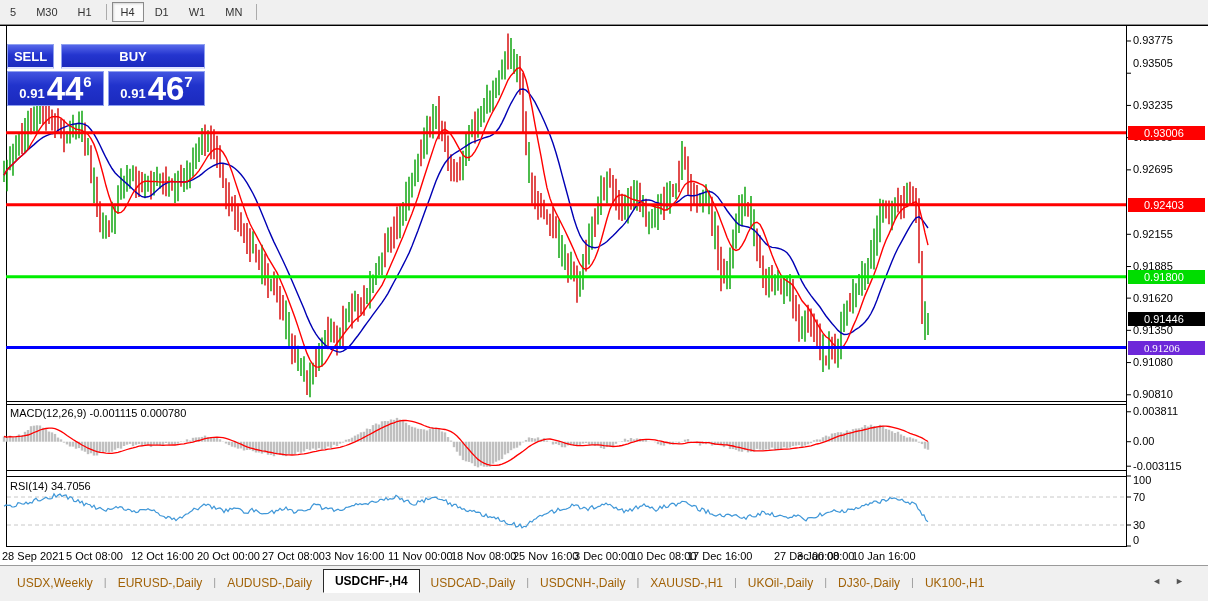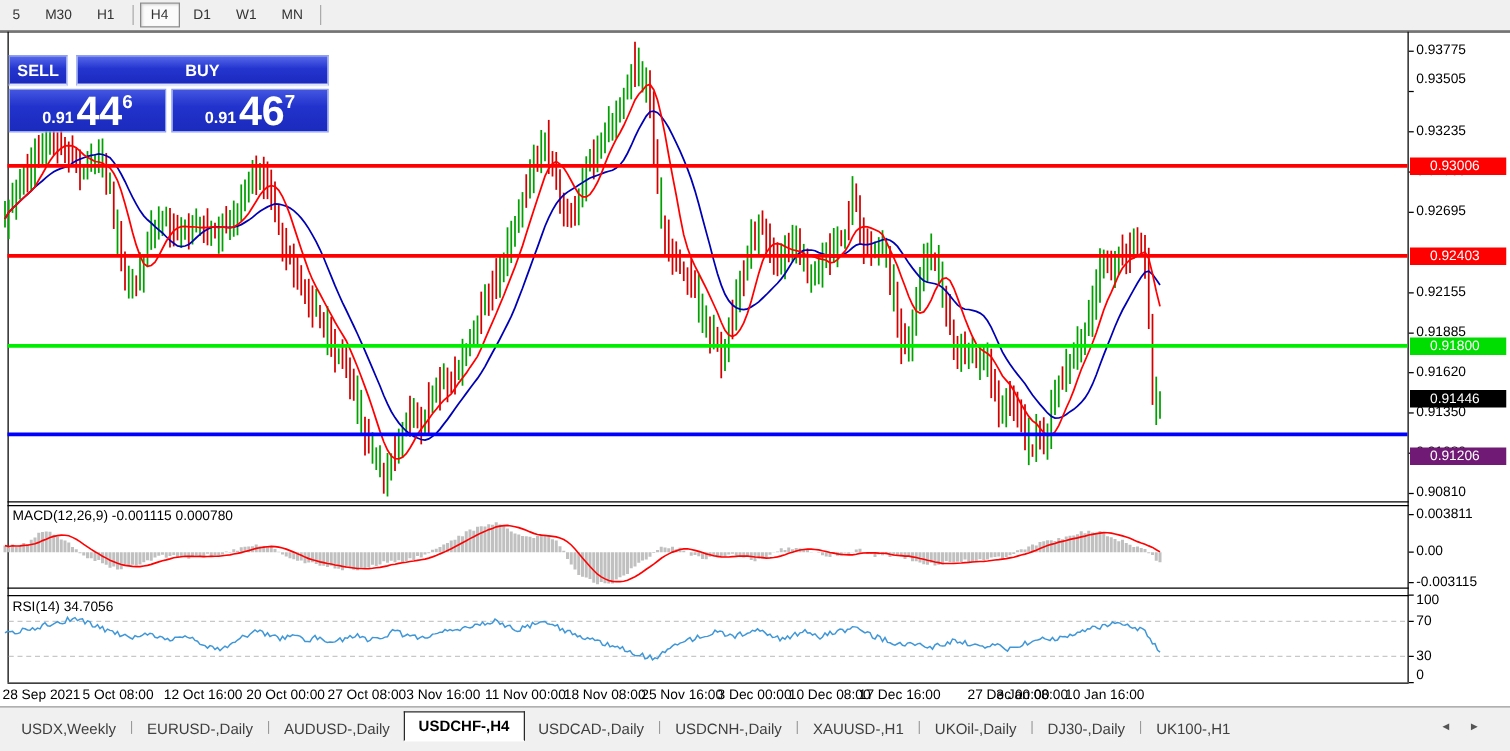--- a/index.html
+++ b/index.html
@@ -9,21 +9,21 @@
   .toolbar{position:absolute;left:0;top:0;width:1208px;height:24px;background:#f0f0f0;
            border-bottom:1px solid #8c8c8c;display:flex;align-items:center;z-index:5;}
   .tf-btn{font-size:11px;color:#333;padding:3px 8px;margin:0 1px;border:1px solid transparent;cursor:default;}
   .tf-btn.active{background:#fbfbfb;border:1px solid #8a8a8a;box-shadow:inset 1px 1px 2px rgba(0,0,0,.15);}
   .tf-sep{width:1px;height:16px;background:#ababab;margin:0 4px;}
   
   .chart-header{position:absolute;left:10px;top:29px;font-size:11px;color:#000;z-index:3;white-space:nowrap;}
   .chart-header .tri{font-size:8px;margin-right:5px;}
   .chart-header span{margin-right:4px;}
   
-  .widget{position:absolute;left:7px;top:44px;width:256px;z-index:4;}
+  .widget{position:absolute;left:7px;top:44px;width:198px;z-index:4;}
   .w-row1{display:flex;height:25px;}
   .blue-btn{background:linear-gradient(#5668ea,#2435cf 45%,#1b2abe);border:1px solid #8fa0f0;
             color:#fff;font-size:13px;font-weight:bold;display:flex;align-items:center;justify-content:center;
             box-sizing:border-box;border-bottom:2px solid #dfe4ff;}
   .sell-btn{width:47px;}
   .buy-btn{flex:1;margin-left:7px;}
   .spinner{display:flex;width:117px;margin-left:7px;border:1px solid #9db0e8;box-sizing:border-box;background:#fff;}
   .spin-btn{width:18px;background:linear-gradient(#fdfdfd,#d4d4d4);border:1px solid #b9c6ee;color:#3a57c9;
             font-size:7px;display:flex;align-items:center;justify-content:center;box-sizing:border-box;}
   .vol-input{flex:1;border:none;outline:none;font-size:14px;text-align:right;padding:0 6px;width:60px;
@@ -39,21 +39,21 @@
   
   .tick-label{position:absolute;left:1133px;font-size:11px;color:#000;height:12px;line-height:12px;z-index:2;white-space:nowrap;}
   .price-box{position:absolute;left:1128px;width:77px;height:14px;line-height:14px;font-size:11px;
              padding-left:16px;box-sizing:border-box;z-index:3;white-space:nowrap;}
   .ind-label{position:absolute;font-size:11px;color:#000;z-index:3;white-space:nowrap;}
   .date-label{position:absolute;top:550px;font-size:11px;color:#000;z-index:2;white-space:nowrap;}
   
   .tabbar{position:absolute;left:0;top:565px;width:1208px;height:36px;background:#f0f0f0;
           border-top:1px solid #9a9a9a;z-index:5;}
   .tabrow{position:absolute;left:6px;top:4px;display:flex;align-items:flex-end;height:23px;}
-  .tab{height:19px;line-height:19px;padding:0 11px;font-size:12px;color:#404040;cursor:default;white-space:nowrap;}
+  .tab{height:19px;line-height:19px;padding:0 11px;font-size:12px;color:#a16207;cursor:default;white-space:nowrap;}
   .tab.active{background:#fff;border:1px solid #2a2a2a;border-bottom:1px solid #fff;font-weight:bold;
               height:22px;line-height:22px;color:#000;}
   .tab-sep{color:#999;align-self:center;font-size:11px;}
   .tab-nav{position:absolute;right:10px;top:10px;font-size:9px;color:#555;letter-spacing:14px;z-index:6;}
 </style>
 </head>
 <body>
 
 <div class="app">
 
@@ -772,21 +772,21 @@
       <div class="tick-label" style="top: 435px;">0.00</div>
       <div class="tick-label" style="top: 460px;">-0.003115</div>
       <div class="tick-label" style="top: 474px;">100</div>
       <div class="tick-label" style="top: 491px;">70</div>
       <div class="tick-label" style="top: 519px; text-align: center;">30</div>
       <div class="tick-label" style="top: 534px;">0</div>
       <div class="price-box" style="top: 126px; background: rgb(255, 0, 0); color: rgb(255, 255, 255);">0.93006</div>
       <div class="price-box" style="top: 198px; background: rgb(255, 0, 0); color: rgb(255, 255, 255);">0.92403</div>
       <div class="price-box" style="top: 270px; background: rgb(0, 221, 0); color: rgb(255, 255, 255);">0.91800</div>
       <div class="price-box" style="top: 312px; background: rgb(0, 0, 0); color: rgb(255, 255, 255);">0.91446</div>
-      <div class="price-box" style="top: 358px; background: #701a75; color: rgb(255, 255, 255);">0.91206</div>
+      <div class="price-box" style="top: 341px; background: #6d28d9; color: rgb(255, 255, 255); font-family: Liberation Serif, serif;">0.91206</div>
     </div>
 
   <div id="dates">
       <div class="date-label" style="left: 2px;">28 Sep 2021</div>
       <div class="date-label" style="left: 66px;">5 Oct 08:00</div>
       <div class="date-label" style="left: 131px;">12 Oct 16:00</div>
       <div class="date-label" style="left: 197px;">20 Oct 00:00</div>
       <div class="date-label" style="left: 262px;">27 Oct 08:00</div>
       <div class="date-label" style="left: 325px;">3 Nov 16:00</div>
       <div class="date-label" style="left: 388px;">11 Nov 00:00</div>

